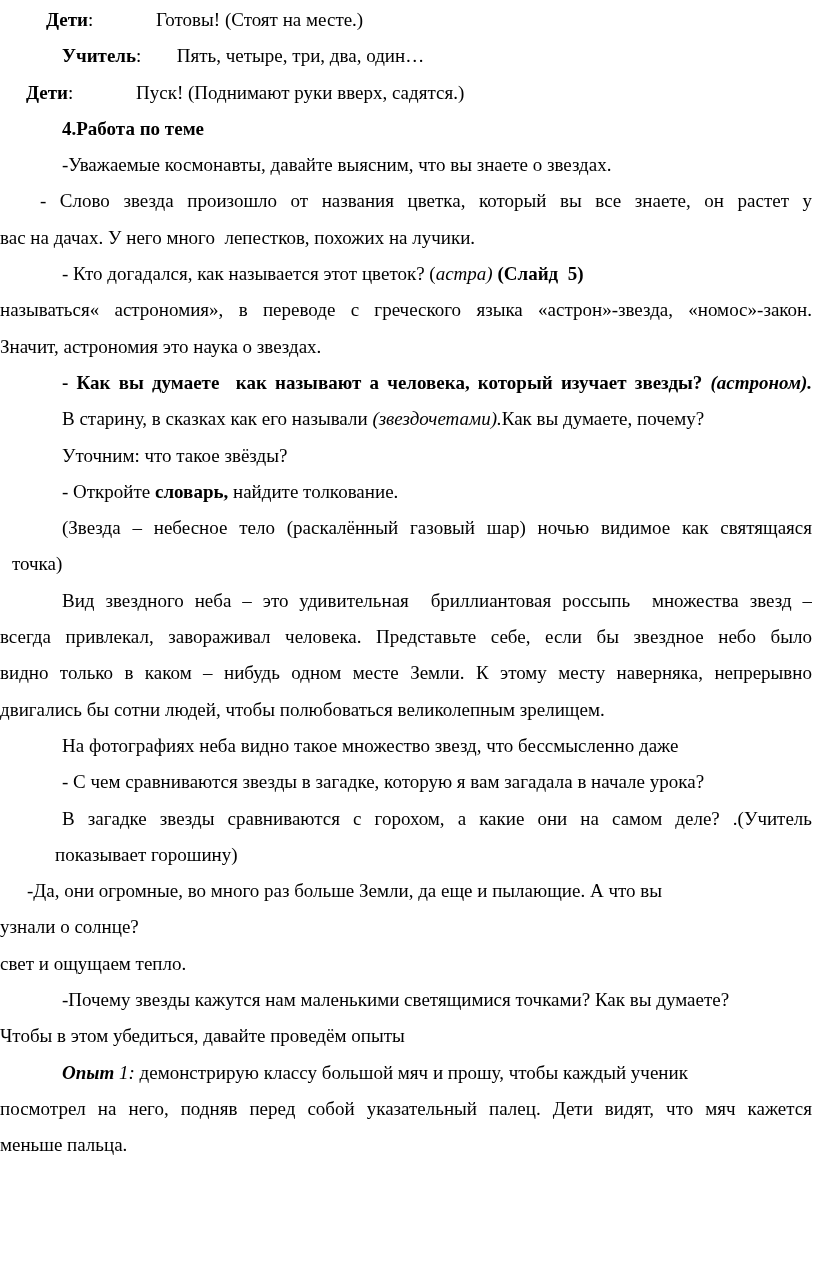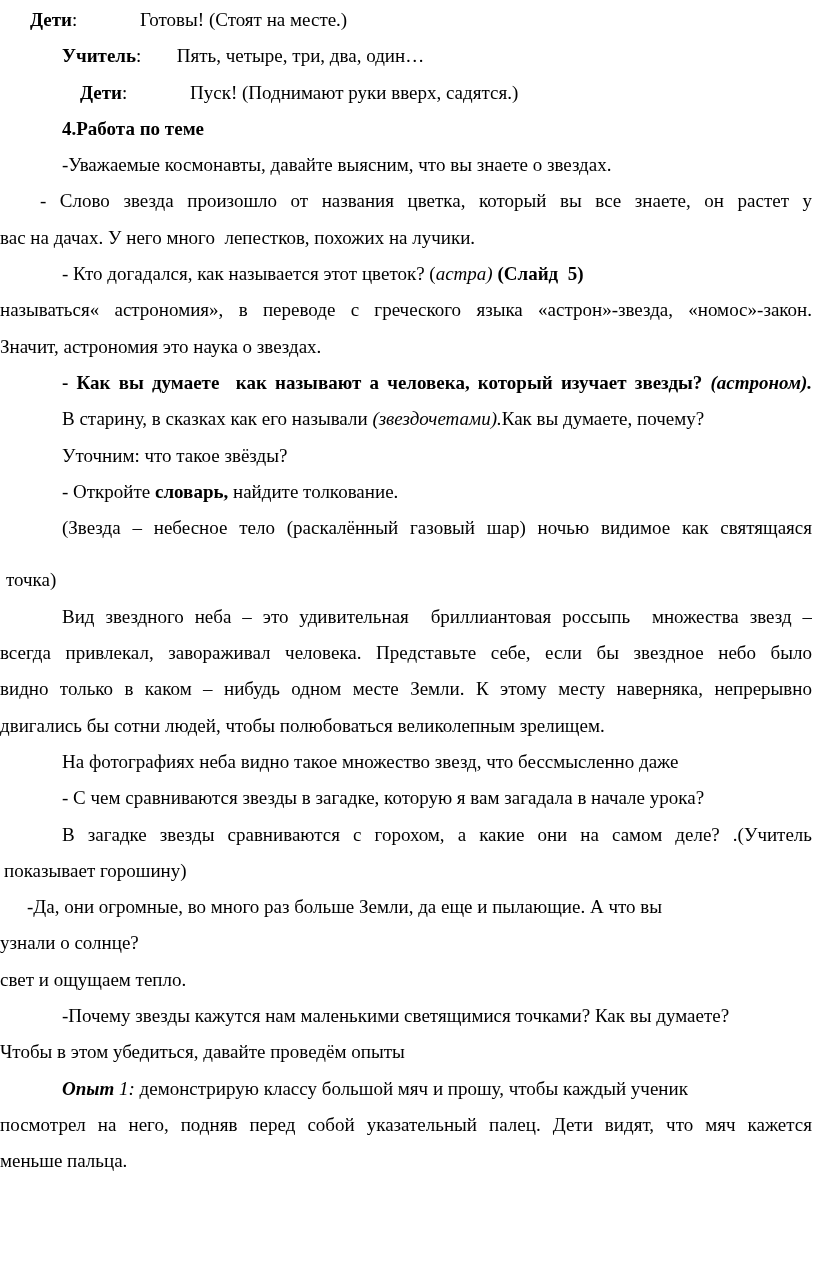--- a/index.html
+++ b/index.html
@@ -32,44 +32,44 @@
   }
   .speaker { display: inline-block; width: 110px; }
   .b { font-weight: bold; }
   .i { font-style: italic; }
 </style>
 </head>
 <body>
 
 <div class="page">
   <div>
-      <div class="line" style="padding-left: 30px;"><span class="speaker"><span class="b">Дети</span><span>:</span></span><span>Готовы! (Стоят на месте.)</span></div>
+      <div class="line" style="padding-left: 46px;"><span class="speaker"><span class="b">Дети</span><span>:</span></span><span>Готовы! (Стоят на месте.)</span></div>
       <div class="line" style="padding-left: 62px;"><span class="speaker"><span class="b">Учитель</span><span>:</span></span><span> Пять, четыре, три, два, один…</span></div>
-      <div class="line" style="padding-left: 80px;"><span class="speaker"><span class="b">Дети</span><span>:</span></span><span>Пуск! (Поднимают руки вверх, садятся.)</span></div>
+      <div class="line" style="padding-left: 26px;"><span class="speaker"><span class="b">Дети</span><span>:</span></span><span>Пуск! (Поднимают руки вверх, садятся.)</span></div>
       <div class="line" style="padding-left: 62px;"><span class="b">4.Работа по теме</span></div>
       <div class="line" style="padding-left: 62px;"><span>-Уважаемые космонавты, давайте выясним, что вы знаете о звездах.</span></div>
       <div class="line just" style="padding-left: 40px;"><span>- Слово звезда произошло от названия цветка, который вы все знаете, он растет у</span></div>
       <div class="line" style="padding-left: 0px;"><span>вас на дачах. У него много  лепестков, похожих на лучики.</span></div>
       <div class="line" style="padding-left: 62px;"><span>- Кто догадался, как называется этот цветок? (</span><span class="i">астра)</span><span> </span><span class="b">(</span><span class="b">Слайд  5</span><span class="b">)</span></div>
       <div class="line just" style="padding-left: 0px;"><span>называться« астрономия», в переводе с греческого языка «астрон»-звезда, «номос»-закон.</span></div>
       <div class="line" style="padding-left: 0px;"><span>Значит, астрономия это наука о звездах.</span></div>
       <div class="line just" style="padding-left: 62px; font-weight: bold;"><span>- Как вы думаете  как называют а человека, который изучает звезды? </span><span class="i">(астроном).</span></div>
       <div class="line" style="padding-left: 62px;"><span>В старину, в сказках как его называли </span><span class="i">(звездочетами).</span><span>Как вы думаете, почему?</span></div>
       <div class="line" style="padding-left: 62px;"><span>Уточним: что такое звёзды?</span></div>
       <div class="line" style="padding-left: 62px;"><span>- Откройте </span><span class="b">словарь,</span><span> найдите толкование.</span></div>
       <div class="line just" style="padding-left: 62px;"><span>(Звезда – небесное тело (раскалённый газовый шар) ночью видимое как святящаяся</span></div>
-      <div class="line" style="padding-left: 6px; margin-top: 16px;"><span>точка)</span></div>
+      <div class="line" style="padding-left: 12px;"><span>точка)</span></div>
       <div class="line just" style="padding-left: 62px;"><span>Вид звездного неба – это удивительная  бриллиантовая россыпь  множества звезд –</span></div>
       <div class="line just" style="padding-left: 0px;"><span>всегда привлекал, завораживал человека. Представьте себе, если бы звездное небо было</span></div>
       <div class="line just" style="padding-left: 0px;"><span>видно только в каком – нибудь одном месте Земли. К этому месту наверняка, непрерывно</span></div>
       <div class="line" style="padding-left: 0px;"><span>двигались бы сотни людей, чтобы полюбоваться великолепным зрелищем.</span></div>
       <div class="line" style="padding-left: 62px;"><span>На фотографиях неба видно такое множество звезд, что бессмысленно даже</span></div>
       <div class="line" style="padding-left: 62px;"><span>- С чем сравниваются звезды в загадке, которую я вам загадала в начале урока?</span></div>
       <div class="line just" style="padding-left: 62px;"><span>В загадке звезды сравниваются с горохом, а какие они на самом деле? .(Учитель</span></div>
-      <div class="line" style="padding-left: 4px;"><span>показывает горошину)</span></div>
+      <div class="line" style="padding-left: 11px; margin-left: 44px;"><span>показывает горошину)</span></div>
       <div class="line" style="padding-left: 27px;"><span>-Да, они огромные, во много раз больше Земли, да еще и пылающие. А что вы</span></div>
       <div class="line" style="padding-left: 0px;"><span>узнали о солнце?</span></div>
       <div class="line" style="padding-left: 0px;"><span>свет и ощущаем тепло.</span></div>
       <div class="line" style="padding-left: 62px;"><span>-Почему звезды кажутся нам маленькими светящимися точками? Как вы думаете?</span></div>
       <div class="line" style="padding-left: 0px;"><span>Чтобы в этом убедиться, давайте проведём опыты</span></div>
       <div class="line" style="padding-left: 62px;"><span class="b i">Опыт</span><span class="i"> 1:</span><span> демонстрирую классу большой мяч и прошу, чтобы каждый ученик</span></div>
       <div class="line just" style="padding-left: 0px;"><span>посмотрел на него, подняв перед собой указательный палец. Дети видят, что мяч кажется</span></div>
       <div class="line" style="padding-left: 0px;"><span>меньше пальца.</span></div>
     </div>
 </div>

